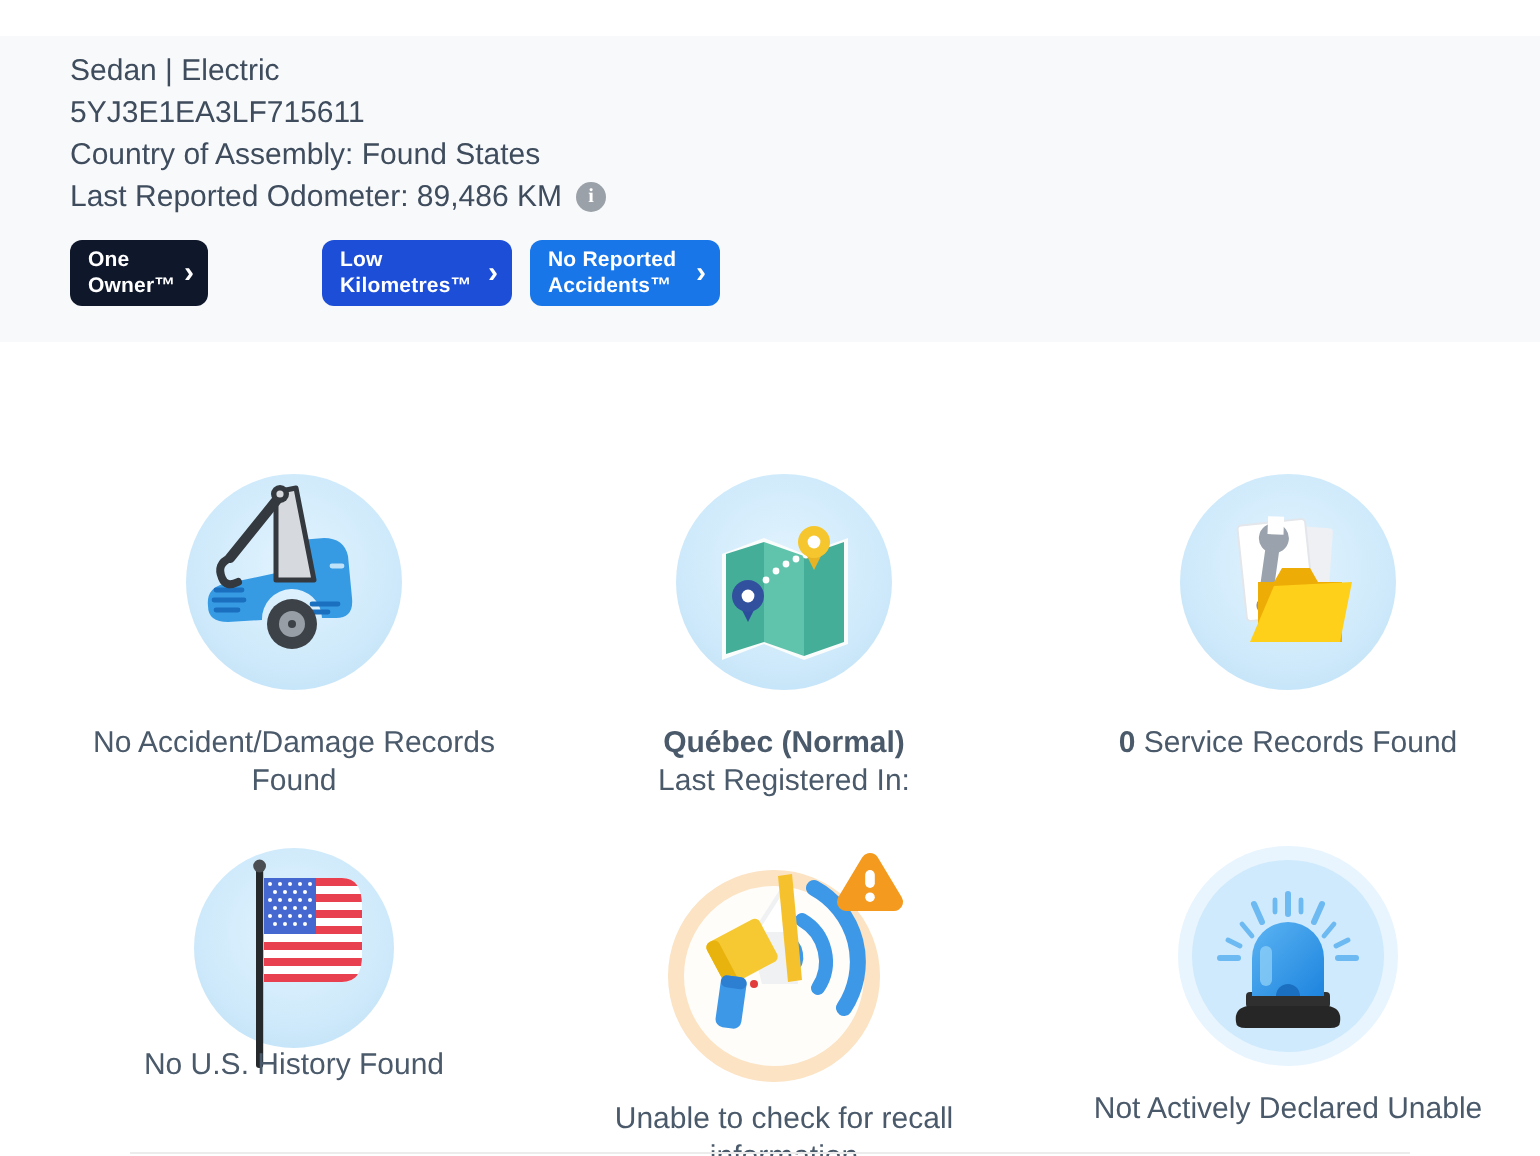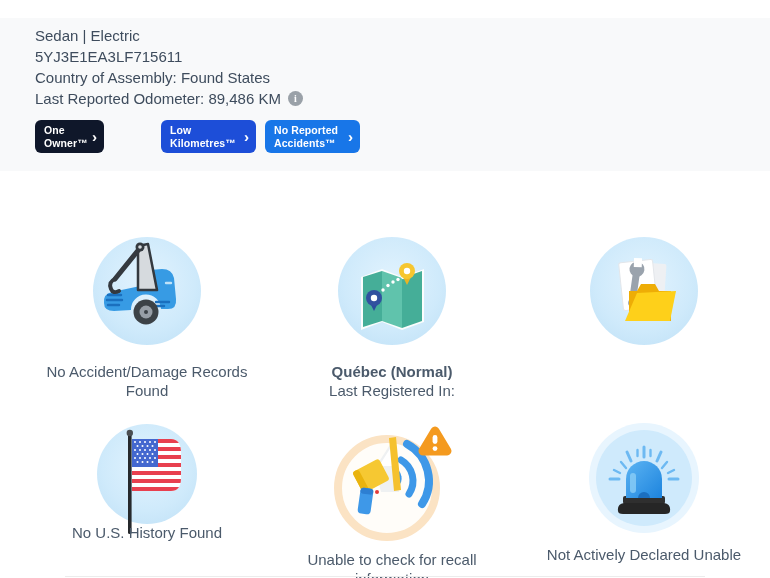--- a/index.html
+++ b/index.html
@@ -161,20 +161,23 @@
         <g transform="rotate(8 50 50)">
           <circle cx="50" cy="36" r="7.5" fill="#9aa3ad"></circle>
           <rect x="46" y="25" width="8" height="9" fill="#ffffff" transform="rotate(-6 50 29)"></rect>
           <rect x="46.5" y="40" width="7" height="31" rx="3" fill="#9aa3ad"></rect>
           <circle cx="50" cy="70" r="4" fill="#8d96a0"></circle>
           <circle cx="50" cy="70" r="1.4" fill="#ffffff"></circle>
         </g>
         <path d="M44,58 h8 l4,-7 h14 l4,7 h12 v30 h-42 Z" fill="#eead06"></path>
         <polygon points="40,88 52,60 91,58 85,88" fill="#fed01a"></polygon>
       </svg>
+    </div>
+    <div class="cell-label">
+      <span class="bold">0</span><span> Service Records Found</span>
     </div>
   </div>
 
   <div class="cell c4">
     <div class="icon-box">
       <svg width="118" height="118" viewBox="0 0 118 118">
         <circle cx="59" cy="54" r="50" fill="url(#gBlue)"></circle>
         <defs>
           <clipPath id="flagClip">
               <path d="M44,19 H83 Q93,19 93,33 V58 Q93,71 83,71 H44 Z"></path>

